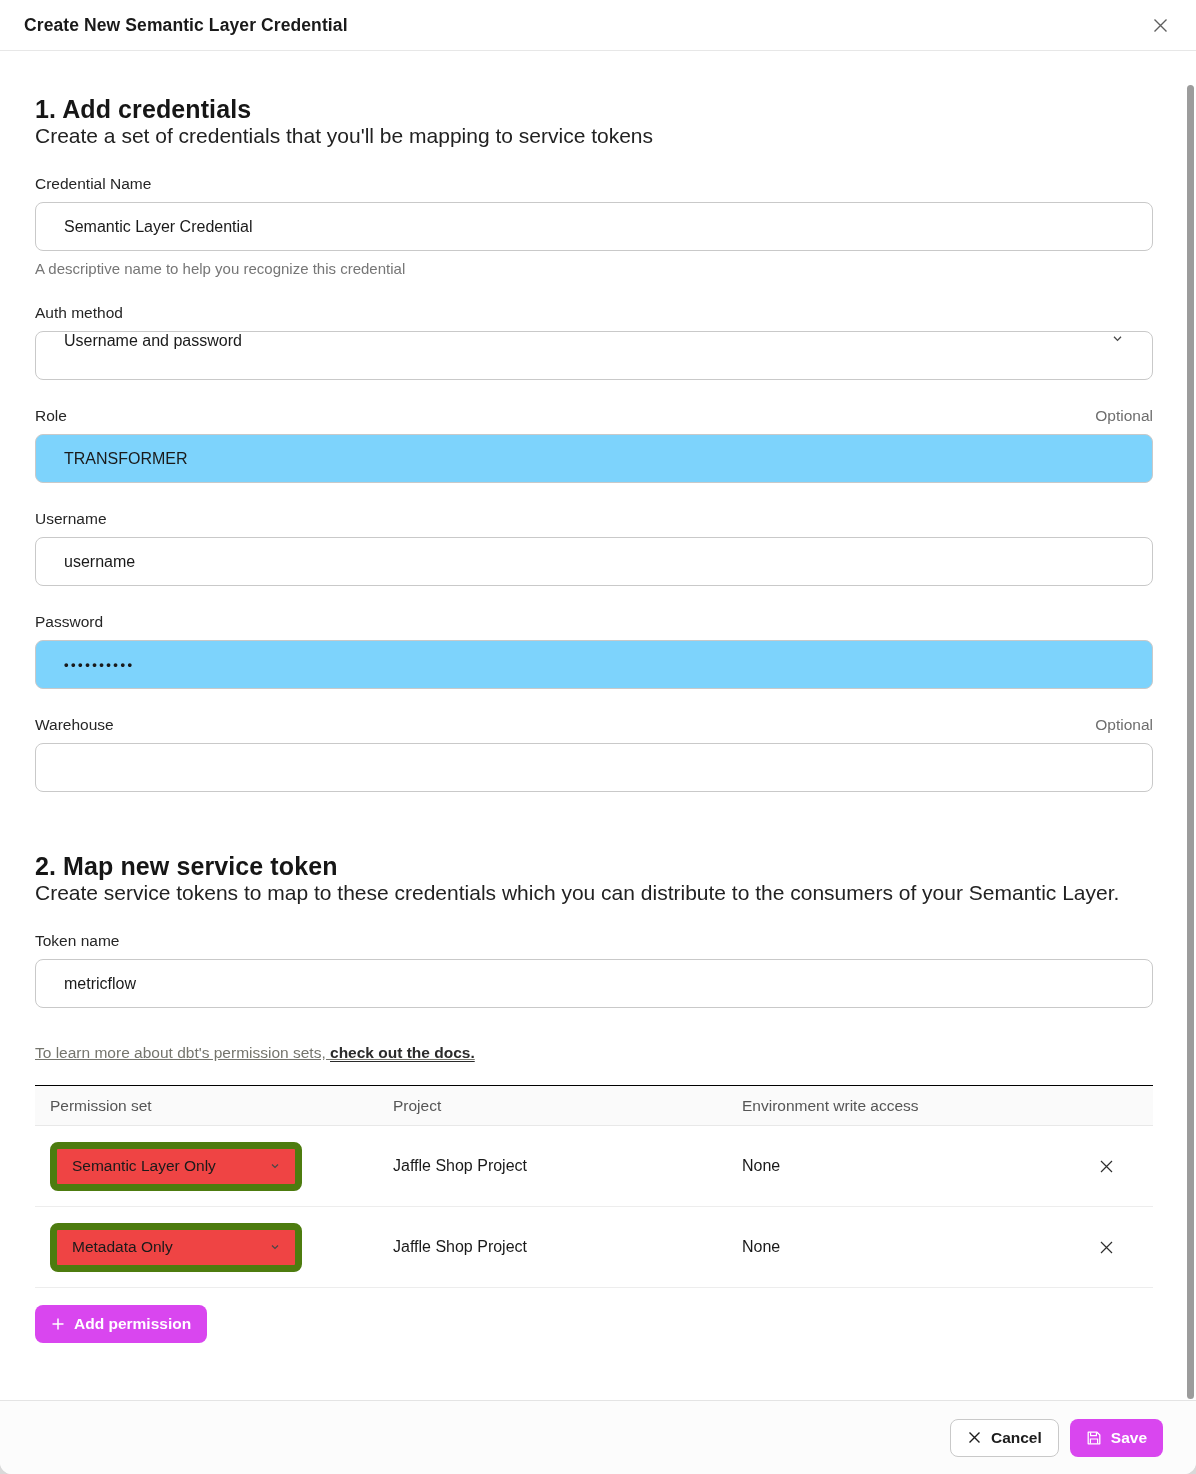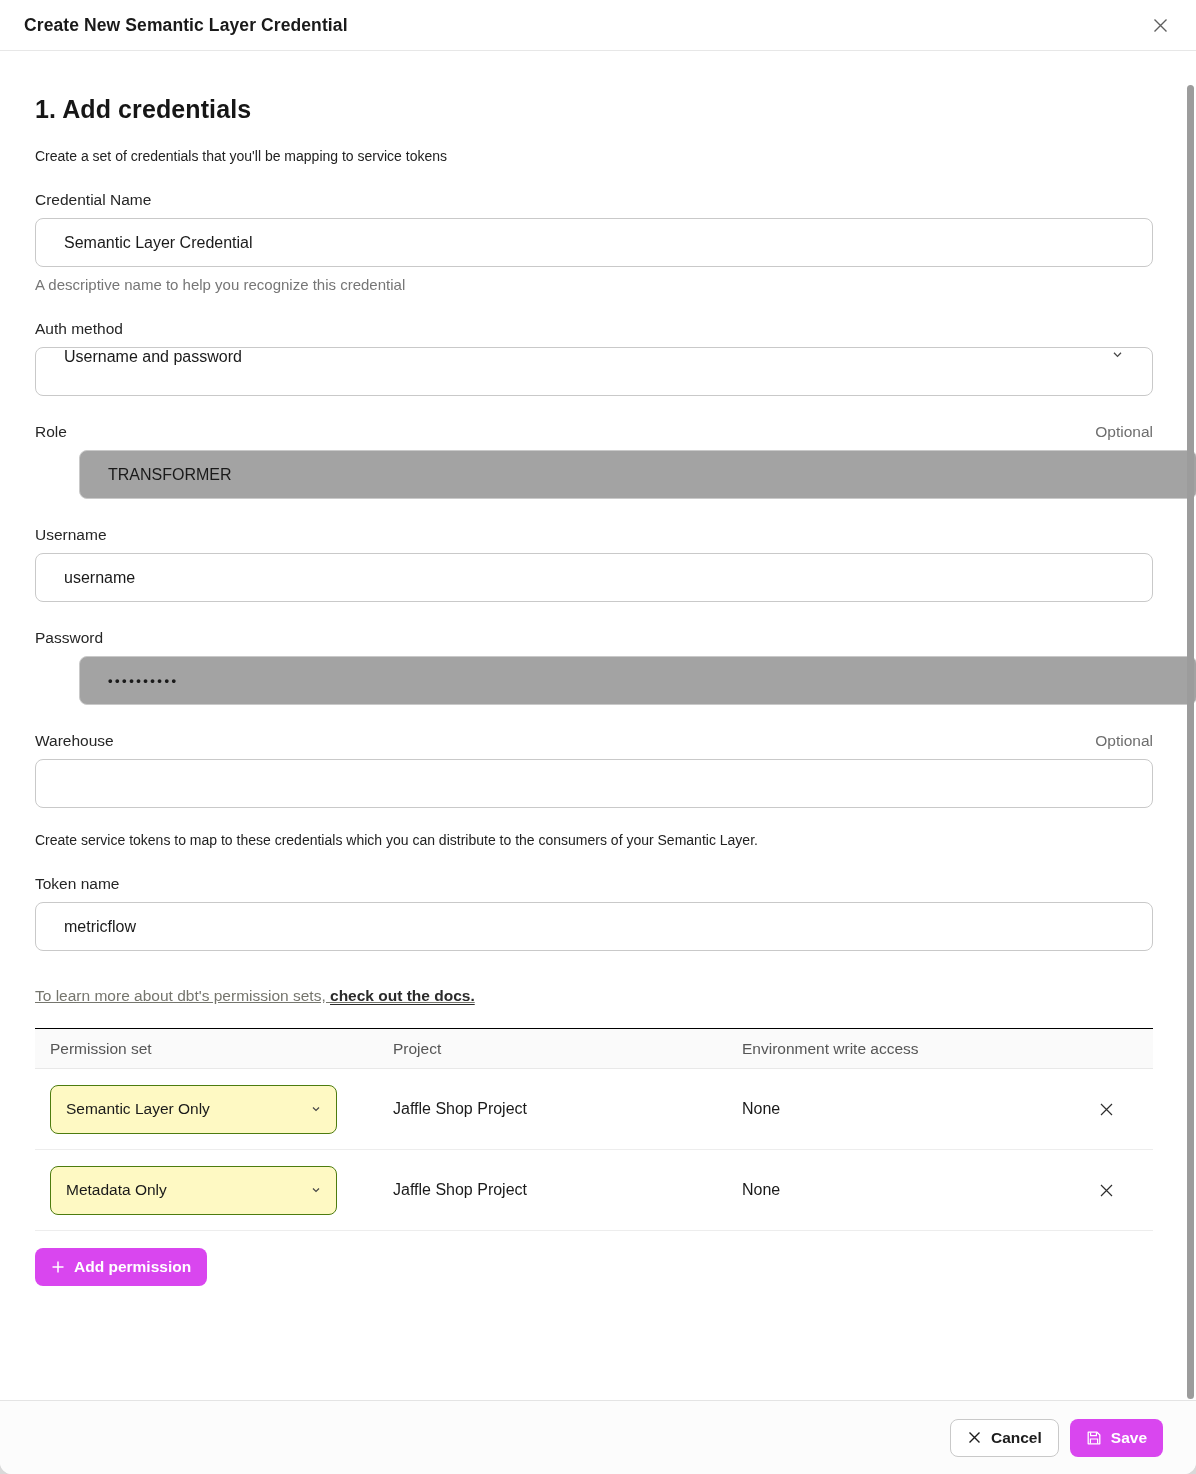--- a/index.html
+++ b/index.html
@@ -38,40 +38,40 @@
   }
   
   .modal-body {
     flex: 1 1 auto;
     padding: 0 43px 0 35px;
     overflow: hidden;
   }
   .section-title { font-size: 25px; font-weight: 700; color: #161616; letter-spacing: .1px; }
   .section-title.first { margin-top: 44px; }
   .section-title.second { margin-top: 60px; }
-  .section-subtitle { font-size: 14px; color: #222; margin-top: 24px; }
+  .section-subtitle { font-size: 21px; color: #222; }
   .field { margin-top: 27px; }
   .label-row {
     display: flex; justify-content: space-between; align-items: baseline;
     margin-bottom: 9px;
   }
   .field-label { font-size: 15.5px; color: #262626; font-weight: 500; }
   .optional-tag { font-size: 15.5px; color: #6e6e6e; font-weight: 400; }
   .text-input, .select-control {
     width: 100%; height: 49px;
     border: 1px solid #c9c9c9;
     border-radius: 8px;
     background: #fff;
     font-family: "Liberation Sans", sans-serif;
     font-size: 16px;
     color: #1a1a1a;
     padding: 0 28px;
     outline: none;
   }
-  .text-input.autofill { background: #a3a3a3; margin-left: 44px; }
+  .text-input.autofill { background: #7dd3fc; }
   .text-input.password-field { font-size: 13px; letter-spacing: 2.5px; font-weight: 700; }
   .helper-text { font-size: 15px; color: #767676; margin-top: 9px; }
   .select-control {
     display: flex; align-items: flex-start; justify-content: space-between;
     cursor: pointer;
   }
   .docs-line { font-size: 15.5px; color: #75756d; margin-top: 36px; text-decoration: underline; }
   .docs-link { color: #2b2b2b; font-weight: 700; text-decoration: underline; text-underline-offset: 3px; cursor: pointer; }
   
   .perm-table { margin-top: 23px; width: 100%; }
@@ -84,22 +84,22 @@
   .perm-head {
     background: #fafafa;
     height: 41px;
     border-top: 1px solid #000000;
     border-bottom: 1px solid #e8e8e8;
   }
   .perm-head-cell { font-size: 15.5px; color: #565656; }
   .perm-row { height: 81px; border-bottom: 1px solid #ededed; }
   .perm-cell { font-size: 16px; color: #1a1a1a; }
   .perm-select {
-    width: 287px; height: 49px;
-    border: 1px solid #4d7c0f; border-radius: 8px; background: #fef9c3;
+    width: 252px; height: 49px;
+    border: 7px solid #4d7c0f; border-radius: 8px; background: #ef4444;
     display: flex; align-items: center; justify-content: space-between;
     padding: 0 14px 0 15px;
     font-size: 15.5px; font-weight: 500; color: #1a1a1a;
     cursor: pointer;
   }
   .row-remove { justify-self: start; }
   .btn {
     display: inline-flex; align-items: center; gap: 9px;
     height: 38px; border-radius: 8px; cursor: pointer;
     font-family: "Liberation Sans", sans-serif;
@@ -195,20 +195,21 @@
     </div>
 
     <div class="field">
       <div class="label-row">
         <span class="field-label">Warehouse</span>
         <span class="optional-tag">Optional</span>
       </div>
       <input class="text-input" type="text" value="" style="">
     </div>
 
+    <div class="section-title second">2. Map new service token</div>
     <div class="section-subtitle">Create service tokens to map to these credentials which you can distribute to the consumers of your Semantic Layer.</div>
 
     <div class="field">
       <div class="label-row">
         <span class="field-label">Token name</span>
       </div>
       <input class="text-input" type="text" value="metricflow" style="">
     </div>
 
     <div class="docs-line"><span>To learn more about dbt's permission sets, </span><a class="docs-link">check out the docs.</a></div>

